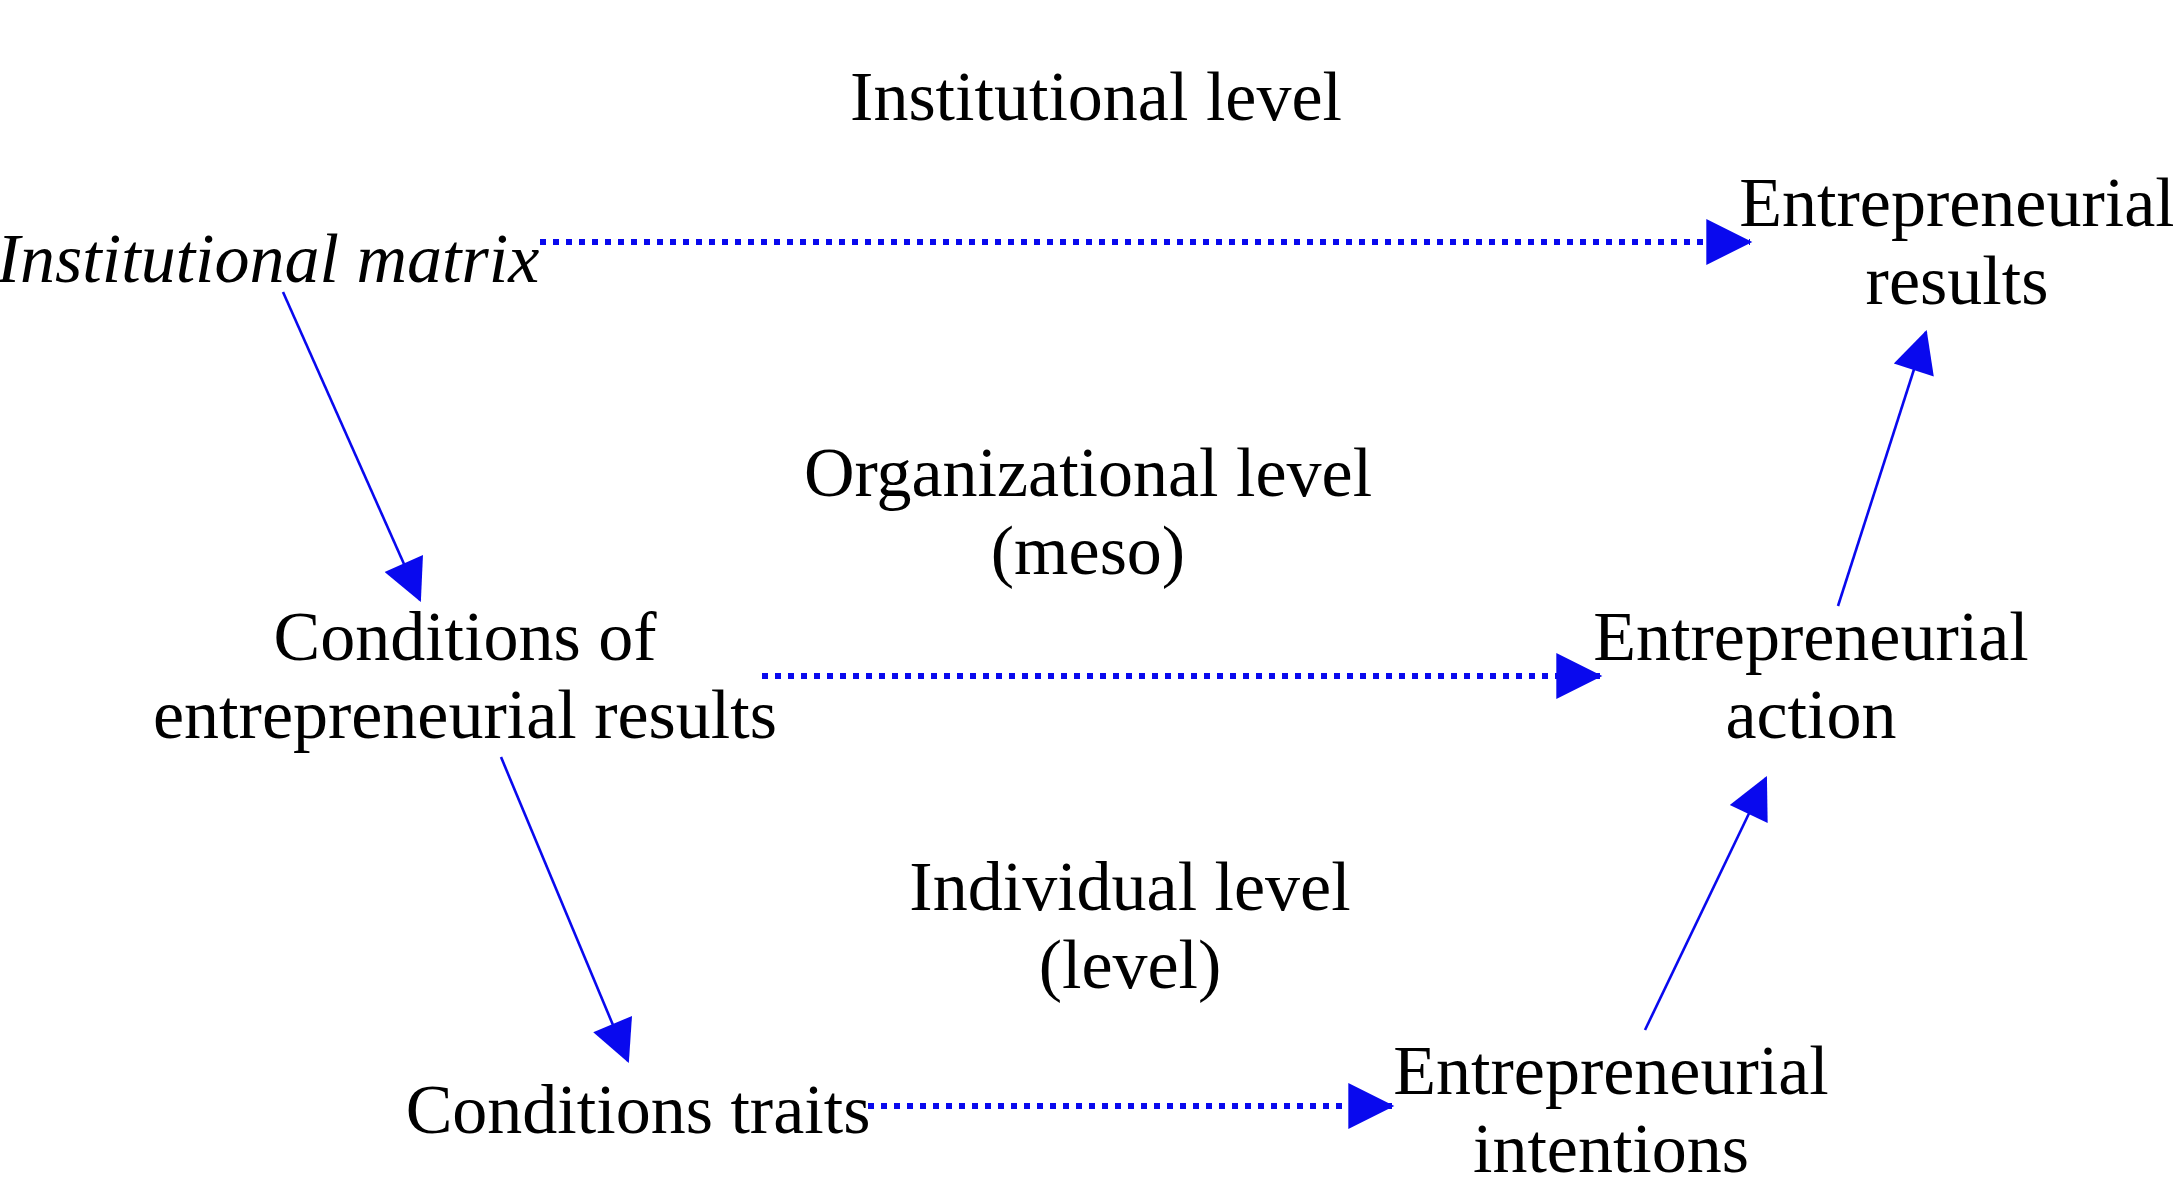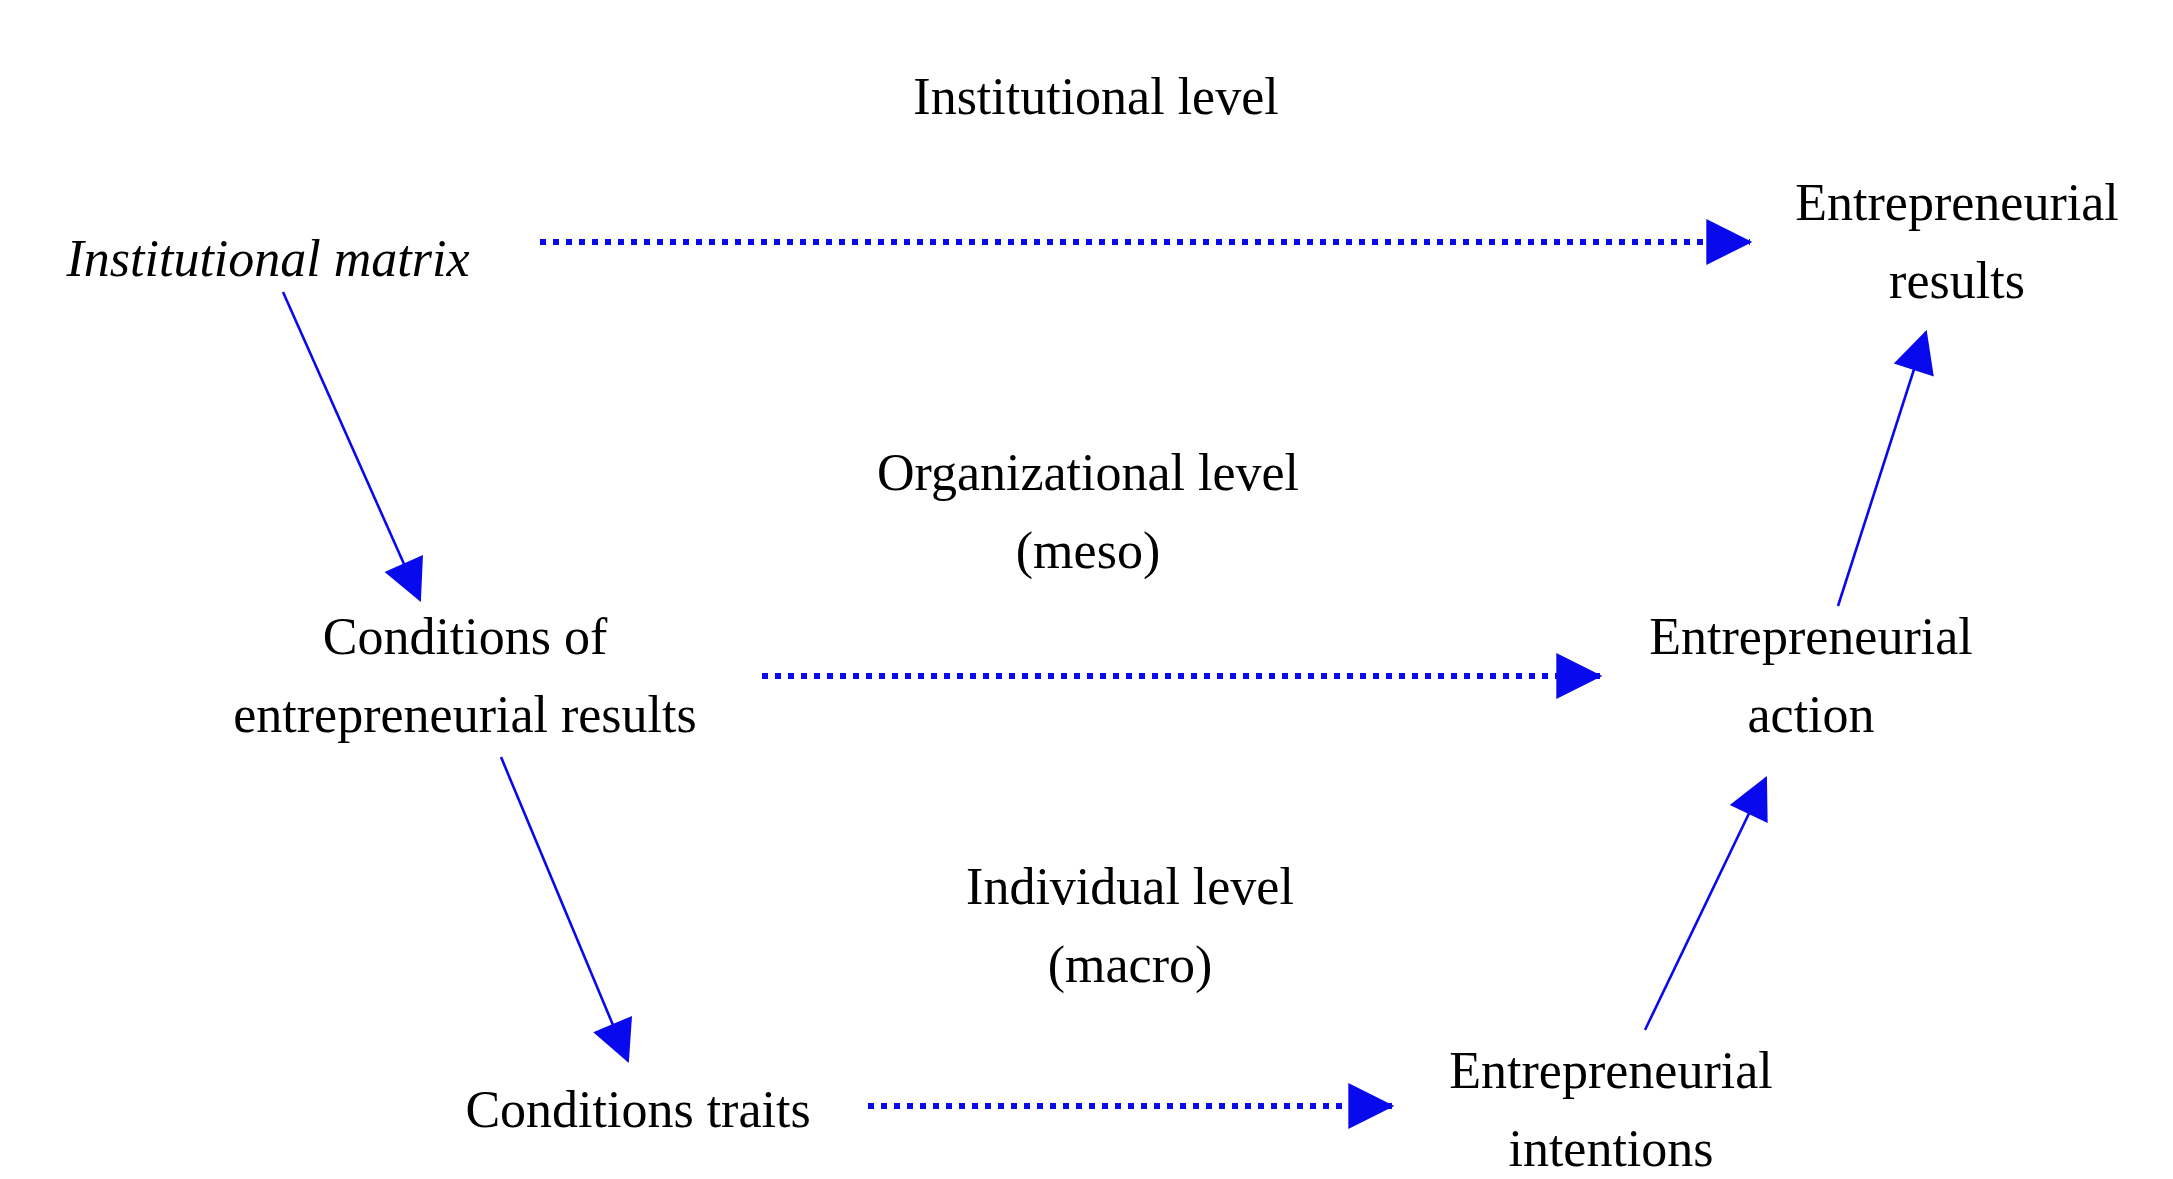--- a/index.html
+++ b/index.html
@@ -17,21 +17,21 @@
     color:var(--text-color);
   }
   .edges{position:absolute;left:0;top:0;width:2173px;height:1179px;}
   .edge-dotted{stroke:var(--arrow-color);stroke-width:6;stroke-dasharray:6 7;fill:none;}
   .edge-solid{stroke:var(--arrow-color);stroke-width:2.6;fill:none;}
   .ah{fill:var(--arrow-color);}
   .tb{
     position:absolute;
     transform:translate(-50%,-50%);
     text-align:center;
-    font-size:52px;
+    font-size:70px;
     line-height:78px;
     white-space:nowrap;
   }
 </style>
 </head>
 <body>
 
 <div class="canvas">
 
   <svg class="edges" viewBox="0 0 2173 1179" aria-hidden="true">
@@ -56,21 +56,21 @@
 
   <div class="tb" style="left:1096px;top:97px;">
     <div>Institutional level</div>
   </div>
   <div class="tb" style="left:1088px;top:512px;font-family:Liberation Serif, serif;">
     <div>Organizational level</div>
     <div>(meso)</div>
   </div>
   <div class="tb" style="left:1130px;top:926px;">
     <div>Individual level</div>
-    <div>(macro)</div>
+    <div>(level)</div>
   </div>
 
   <div class="tb" style="left:268px;top:259px;font-style:italic;">
     <div>Institutional matrix</div>
   </div>
 
   <div class="tb" style="left:1957px;top:242px;">
     <div>Entrepreneurial</div>
     <div>results</div>
   </div>

